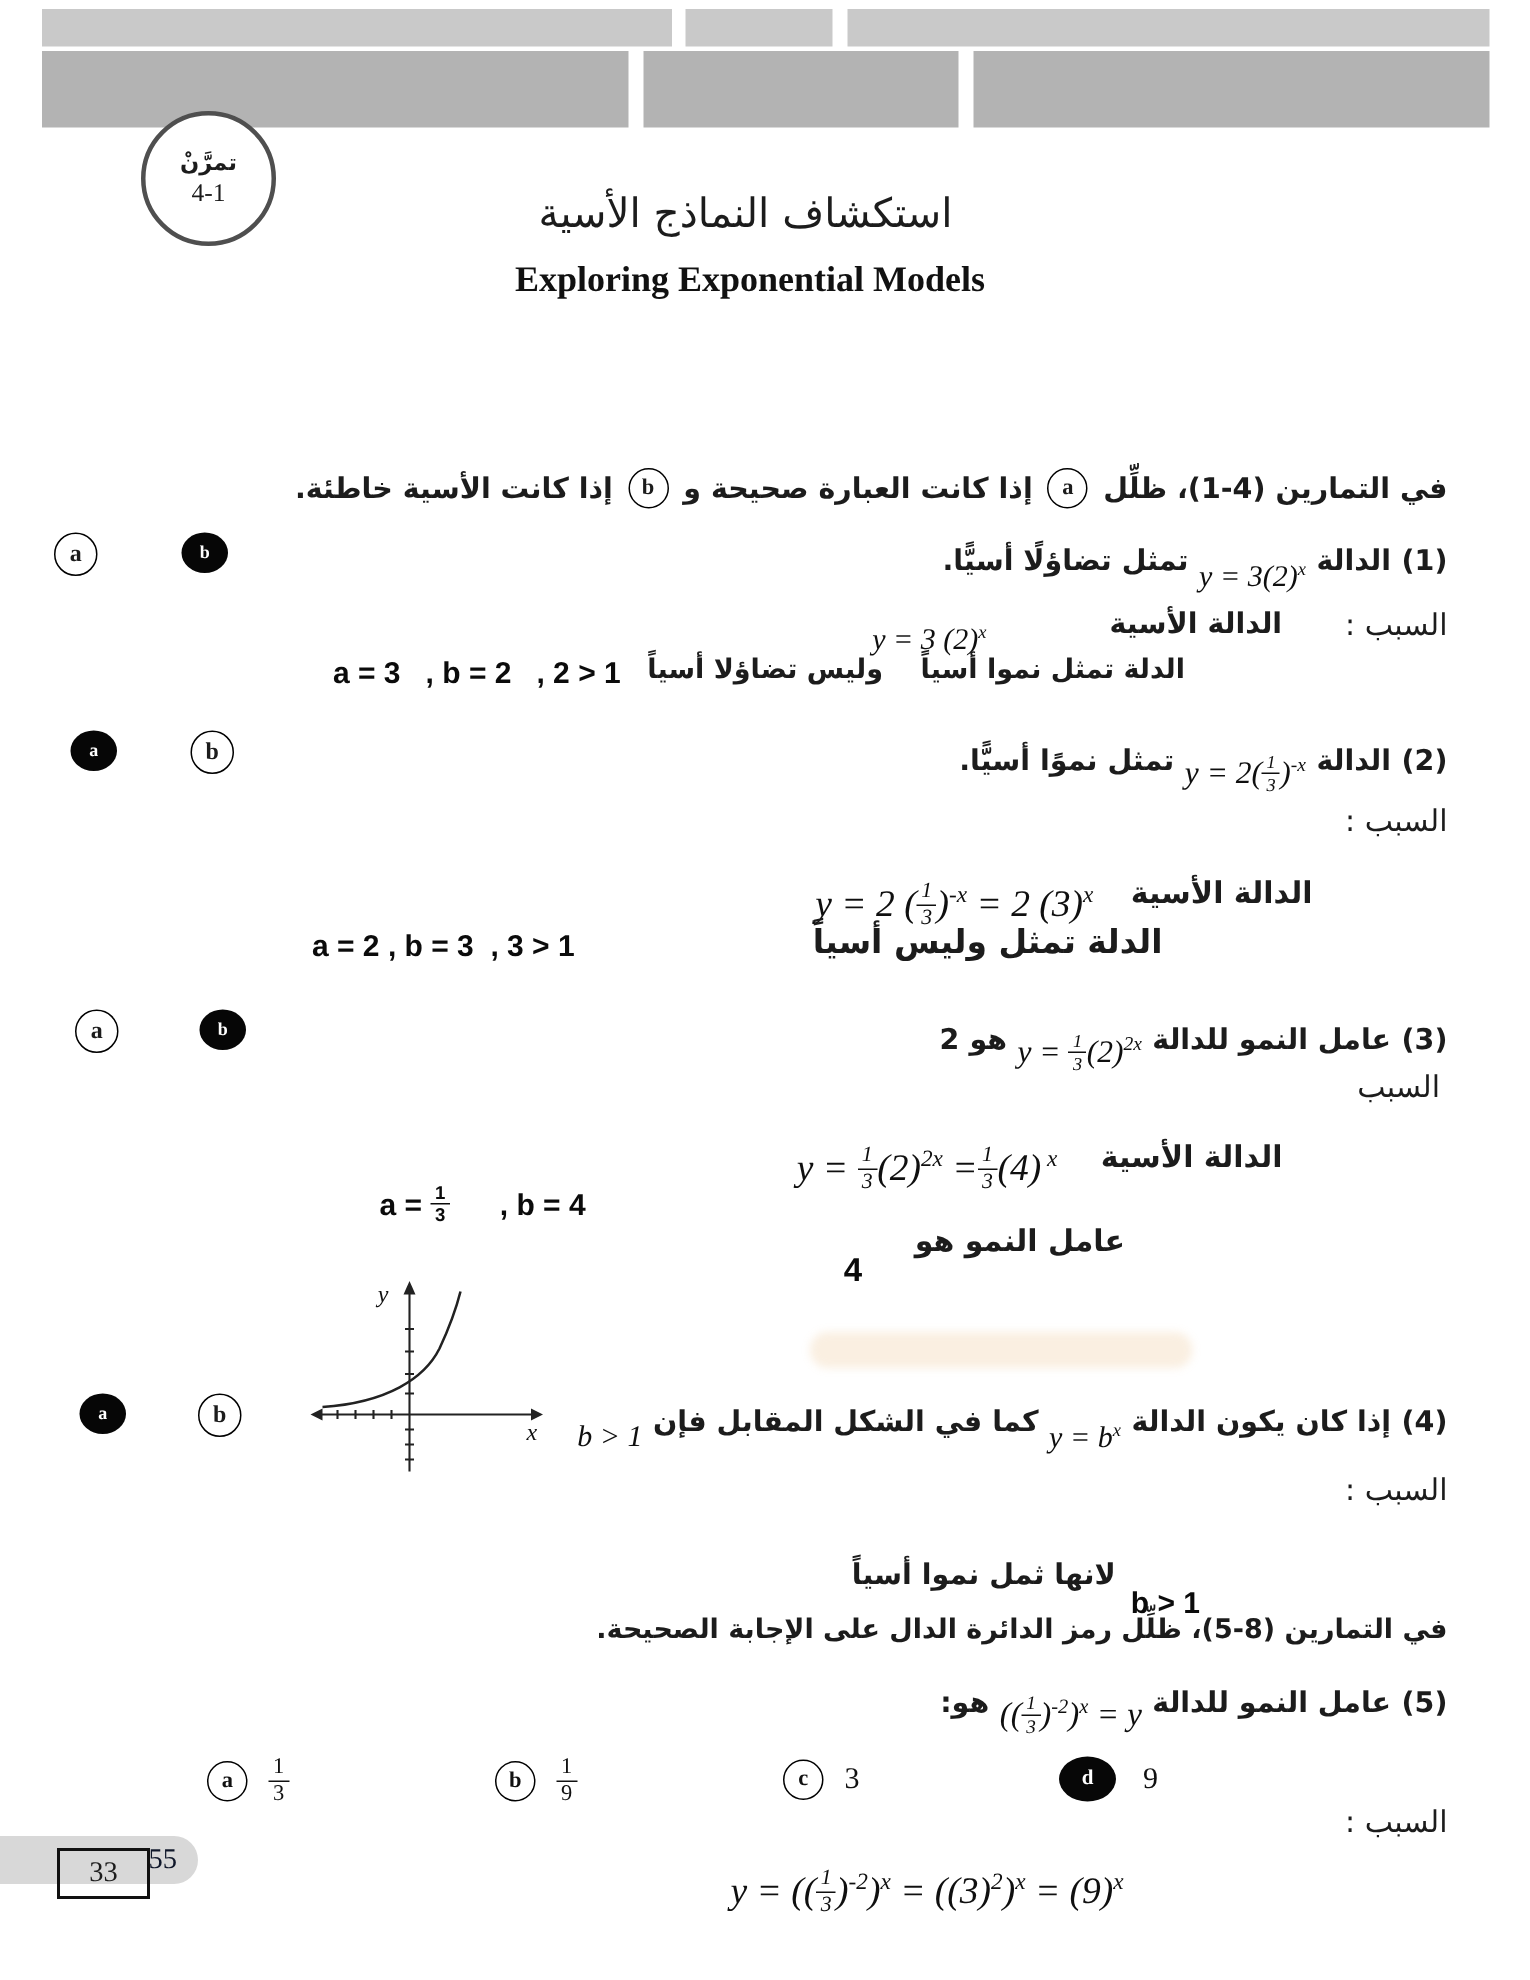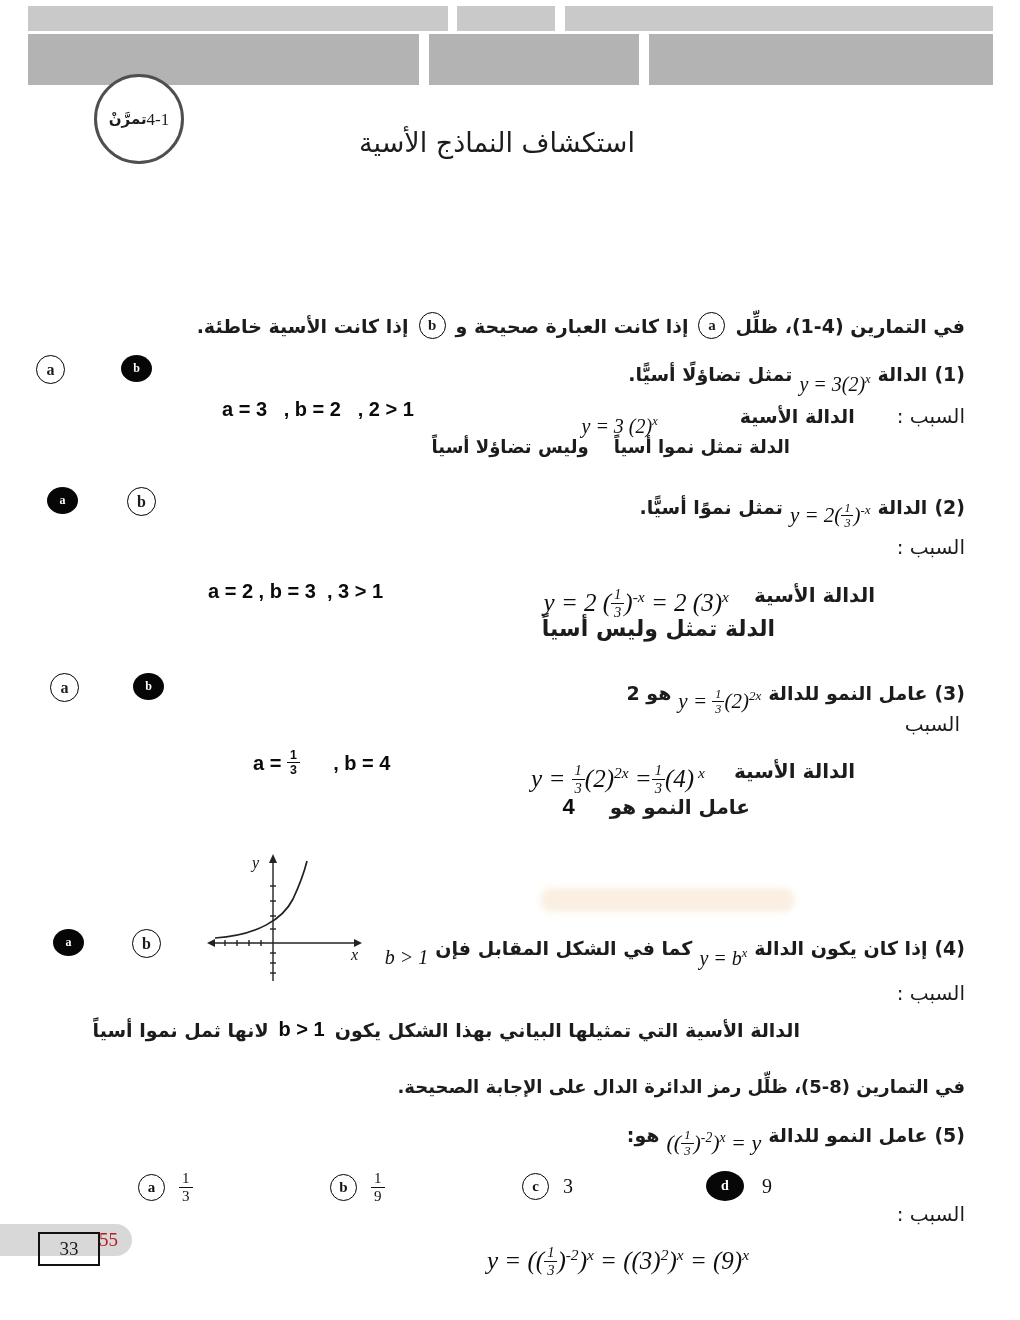--- a/index.html
+++ b/index.html
@@ -6,21 +6,21 @@
   .page{position:relative;width:1020px;height:1320px;background:#fff;overflow:hidden;
         font-family:"DejaVu Sans",sans-serif;color:#1c1c1c;}
   .abs{position:absolute;}
 
   
   .bar1{background:#c9c9c9;height:25px;top:6px;}
   .bar2{background:#b3b3b3;height:51px;top:34px;}
 
   
   .badge{left:94px;top:74px;width:84px;height:84px;border:3px solid #4f4f4f;border-radius:50%;
-         background:#fff;display:flex;align-items:center;justify-content:center;
+         background:#fff;display:flex;flex-direction:column;align-items:center;justify-content:center;
          z-index:3;text-align:center;}
   .badge .l1{font-size:15px;font-weight:700;}
   .badge .l2{font-size:17px;font-family:"Liberation Serif",serif;margin-top:2px;}
 
   .title-ar{left:197px;top:127px;width:600px;text-align:center;font-size:27px;font-weight:400;}
   .title-en{left:200px;top:174px;width:600px;text-align:center;font-size:24px;font-weight:700;
             font-family:"Liberation Serif",serif;color:#111;}
 
   .banner{left:289px;top:230px;width:352px;height:43px;border-radius:10px;
           background:linear-gradient(180deg,#efefef 0%,#cfcfcf 40%,#979797 100%);
@@ -44,21 +44,21 @@
            font-weight:400;color:#0f0f0f;white-space:pre;display:inline-block;margin-top:20px;}
   .formula sup{font-size:62%;}
   .f20{font-size:20px;} .f21{font-size:21px;} .f22{font-size:22px;} .f25{font-size:25px;}
   .frac{display:inline-flex;flex-direction:column;align-items:center;font-size:58%;line-height:1.15;
         vertical-align:middle;transform:translateY(-2px);}
   .fnum,.fden{display:block;text-align:center;padding:0 3px;line-height:1.15;}
   .fden{border-top:1.3px solid currentColor;}
 
   
   .hand{font-family:"Liberation Sans","DejaVu Sans",sans-serif;font-style:normal;font-weight:700;
-        color:#0b0b0b;direction:ltr;unicode-bidi:isolate;white-space:pre;}
+        color:#0b0b0b;direction:ltr;unicode-bidi:isolate;white-space:pre;margin-top:40px;}
   .hand .frac{font-size:62%;}
 
   .note{white-space:pre;font-weight:700;}
 
   
   .bubble{display:flex;align-items:center;justify-content:center;z-index:2;}
   .bubble.outline{width:27px;height:27px;border:1.8px solid #000;border-radius:50%;background:#fff;
                   font-family:"Liberation Serif",serif;font-size:16px;font-weight:700;}
   .bubble.filled{width:31px;height:27px;border-radius:50%;background:#060606;color:#fff;
                  font-family:"Liberation Serif",serif;font-size:12px;font-weight:700;}
@@ -72,21 +72,21 @@
   .opt-val{font-size:20px;}
   .optfrac{display:inline-flex;flex-direction:column;align-items:center;font-size:15px;line-height:1.15;}
 
   .reason{font-size:20px;font-weight:400;direction:rtl;white-space:nowrap;}
 
   
   .graph-label{font-family:"Liberation Serif",serif;font-style:italic;font-size:16px;fill:#111;}
 
   .strip55{left:0;top:1224px;width:132px;height:32px;background:#d8d8d8;border-radius:0 16px 16px 0;
            display:flex;align-items:center;justify-content:flex-end;padding-right:14px;box-sizing:border-box;
-           font-family:"Liberation Serif",serif;font-size:19px;color:#b91c1c;}
+           font-family:"Liberation Serif",serif;font-size:19px;color:#0f172a;}
   .box33{left:38px;top:1232px;width:58px;height:30px;border:2.5px solid #111;display:flex;
          align-items:center;justify-content:center;font-family:"Liberation Serif",serif;font-size:19px;}
 
   .ghost{right:225px;top:888px;width:255px;height:24px;background:rgba(222,158,66,.16);
          border-radius:12px;filter:blur(3px);}
 </style>
 </head>
 <body>
 
 <div class="page">
@@ -97,20 +97,21 @@
   <div class="abs bar2" style="left:28px;width:391px"></div>
   <div class="abs bar2" style="left:429px;width:210px"></div>
   <div class="abs bar2" style="left:649px;width:344px"></div>
 
   <div class="abs badge">
     <span class="l1">تمرَّنْ</span>
     <span class="l2">4-1</span>
   </div>
 
   <div class="abs title-ar">استكشاف النماذج الأسية</div>
+  <div class="abs title-en">Exploring Exponential Models</div>
 
 
   <div class="abs rtl-row fs19" style="top:312px;right:55px">
     <span>في التمارين (4-1)، ظلِّل</span>
     <span class="inline-circle">
         <span>a</span>
       </span>
     <span>إذا كانت العبارة صحيحة و</span>
     <span class="inline-circle">
         <span>b</span>
@@ -219,21 +220,20 @@
   </div>
   <div class="abs bubble filled" style="left:53px;top:929px">
       <span>a</span>
     </div>
   <div class="abs bubble outline" style="left:132px;top:929px">
       <span>b</span>
     </div>
 
   <div class="abs reason" style="top:981px;right:55px">السبب :</div>
   <div class="abs rtl-row fs19" style="top:1018px;right:220px;column-gap:10px">
-    <span>الدالة  الأسية  التي تمثيلها البياني بهذا الشكل يكون</span>
     <span class="hand" style="font-size:20px">b &gt; 1</span>
     <span>لانها ثمل نموا أسياً</span>
   </div>
 
   <div class="abs rtl-row fs18" style="top:1076px;right:55px">في التمارين (8-5)، ظلِّل رمز الدائرة الدال على الإجابة الصحيحة.</div>
 
   <div class="abs rtl-row fs19" style="top:1110px;right:55px">
     <span>(5)</span>
     <span>عامل النمو للدالة</span>
     <span class="formula f22"><span class="f-txt">((</span><span class="frac"><span class="fnum">1</span><span class="fden">3</span></span><span class="f-txt">)</span><sup>-2</sup><span class="f-txt">)</span><sup>x</sup><span class="f-txt"> = y</span></span>

